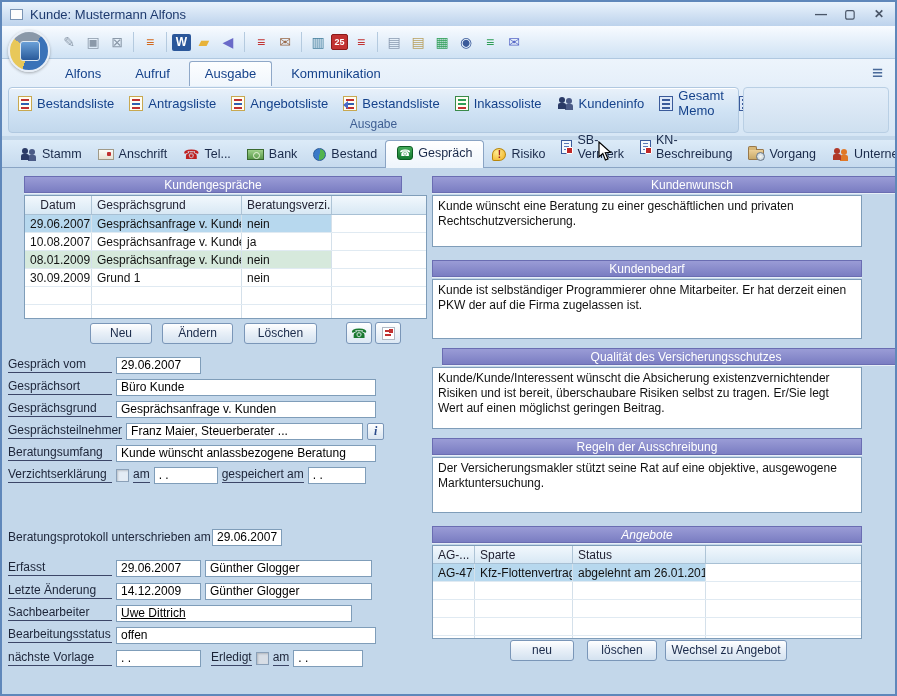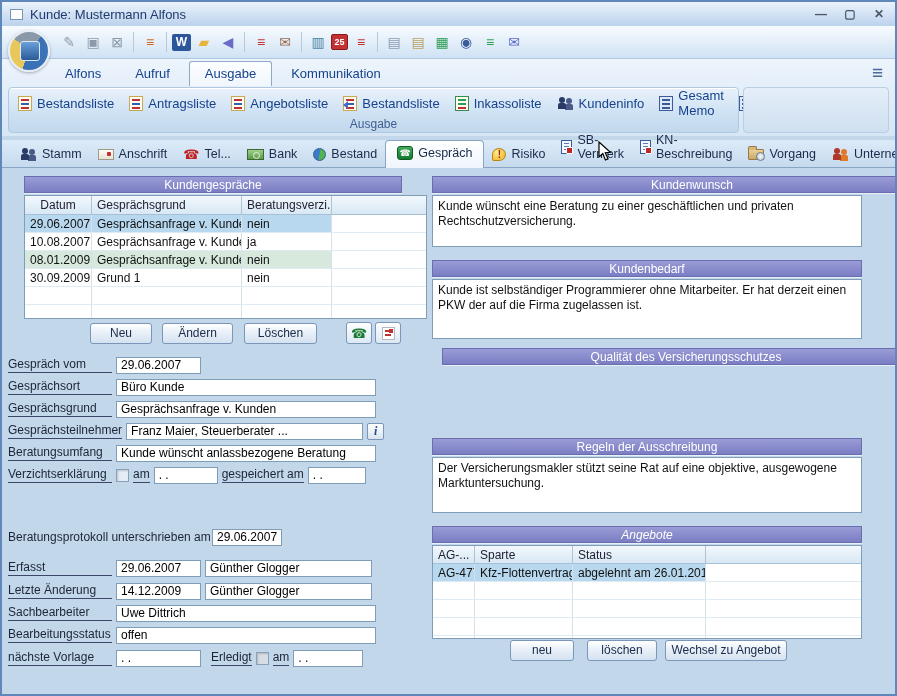--- a/index.html
+++ b/index.html
@@ -373,21 +373,21 @@
       <span class="fld" style="width:85px;">29.06.2007</span>
       <span class="fld" style="width:167px;">Günther Glogger</span>
     </div>
     <div class="frow" style="top:414px;">
       <span class="flbl">Letzte Änderung</span>
       <span class="fld" style="width:85px;">14.12.2009</span>
       <span class="fld" style="width:167px;">Günther Glogger</span>
     </div>
     <div class="frow" style="top:436px;">
       <span class="flbl">Sachbearbeiter</span>
-      <span class="fld" style="width:260px;">Uwe Dittrich</span>
+      <span class="fld" style="width:236px;text-decoration:underline;">Uwe Dittrich</span>
     </div>
     <div class="frow" style="top:458px;">
       <span class="flbl">Bearbeitungsstatus</span>
       <span class="fld" style="width:260px;">offen</span>
     </div>
     <div class="frow" style="top:481px;">
       <span class="flbl">nächste Vorlage</span>
       <span class="fld" style="width:85px;">. .</span>
       <span class="flbl fit" style="margin-left:6px;">Erledigt</span>
       <span class="chk" style="background:#d8dee6;"></span>
@@ -395,20 +395,21 @@
       <span class="fld" style="width:70px;">. .</span>
     </div>
 
     <div class="hdr" style="left:430px;top:8px;width:520px;">Kundenwunsch</div>
     <div class="box" style="left:430px;top:27px;width:430px;height:52px;">Kunde wünscht eine Beratung zu einer geschäftlichen und privaten Rechtschutzversicherung.</div>
 
     <div class="hdr" style="left:430px;top:92px;width:430px;">Kundenbedarf</div>
     <div class="box" style="left:430px;top:111px;width:430px;height:60px;">Kunde ist selbständiger Programmierer ohne Mitarbeiter. Er hat derzeit einen PKW der auf die Firma zugelassen ist.</div>
 
     <div class="hdr" style="left:440px;top:180px;width:488px;">Qualität des Versicherungsschutzes</div>
+    <div class="box" style="left:430px;top:199px;width:430px;height:62px;">Kunde/Kunde/Interessent wünscht die Absicherung existenzvernichtender Risiken und ist bereit, überschaubare Risiken selbst zu tragen. Er/Sie legt Wert auf einen möglichst geringen Beitrag.</div>
 
     <div class="hdr" style="left:430px;top:270px;width:430px;">Regeln der Ausschreibung</div>
     <div class="box" style="left:430px;top:289px;width:430px;height:56px;">Der Versicherungsmakler stützt seine Rat auf eine objektive, ausgewogene Marktuntersuchung.</div>
 
     <div class="hdr" style="left:430px;top:358px;width:430px;font-style:italic;">Angebote</div>
     <div class="tbl" style="left:430px;top:377px;width:430px;height:94px;">
       <div class="trow thead" style="height:18px;">
         <span class="tc" style="width:42px;text-align:center;">AG-...</span>
         <span class="tc" style="width:98px;">Sparte</span>
         <span class="tc" style="width:133px;">Status</span>

